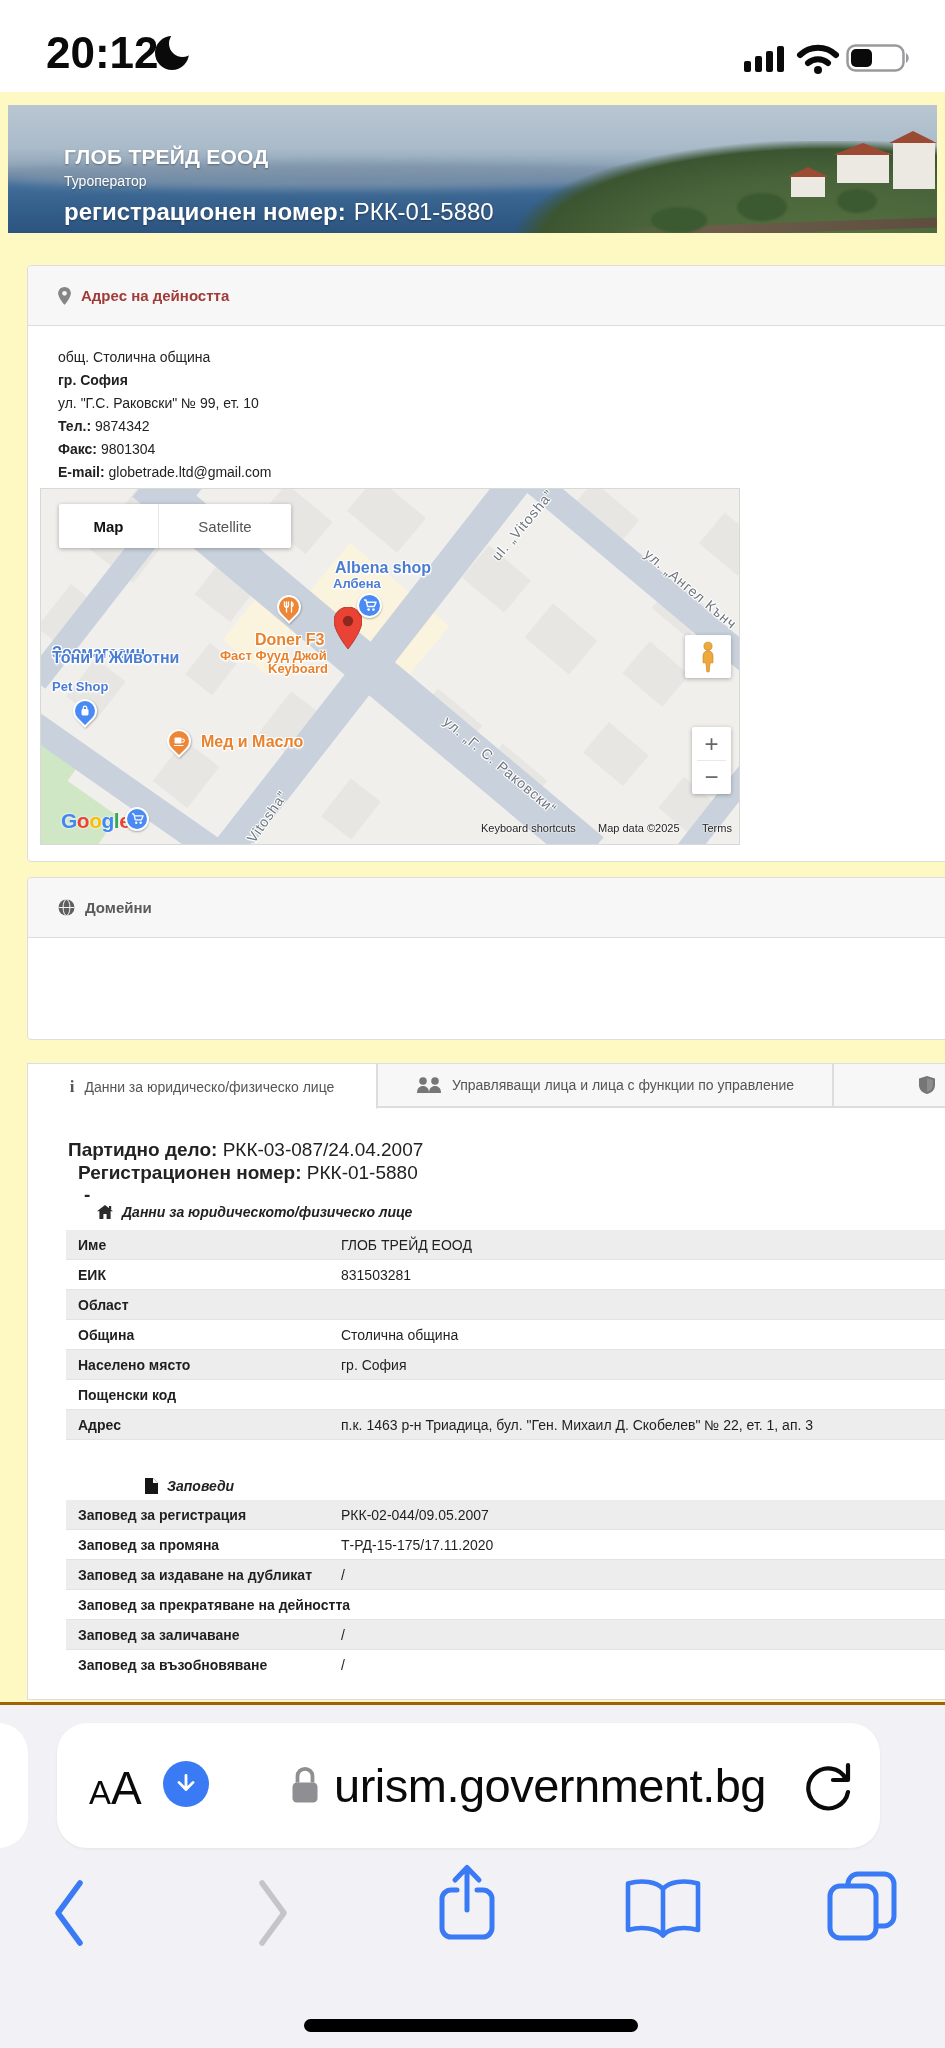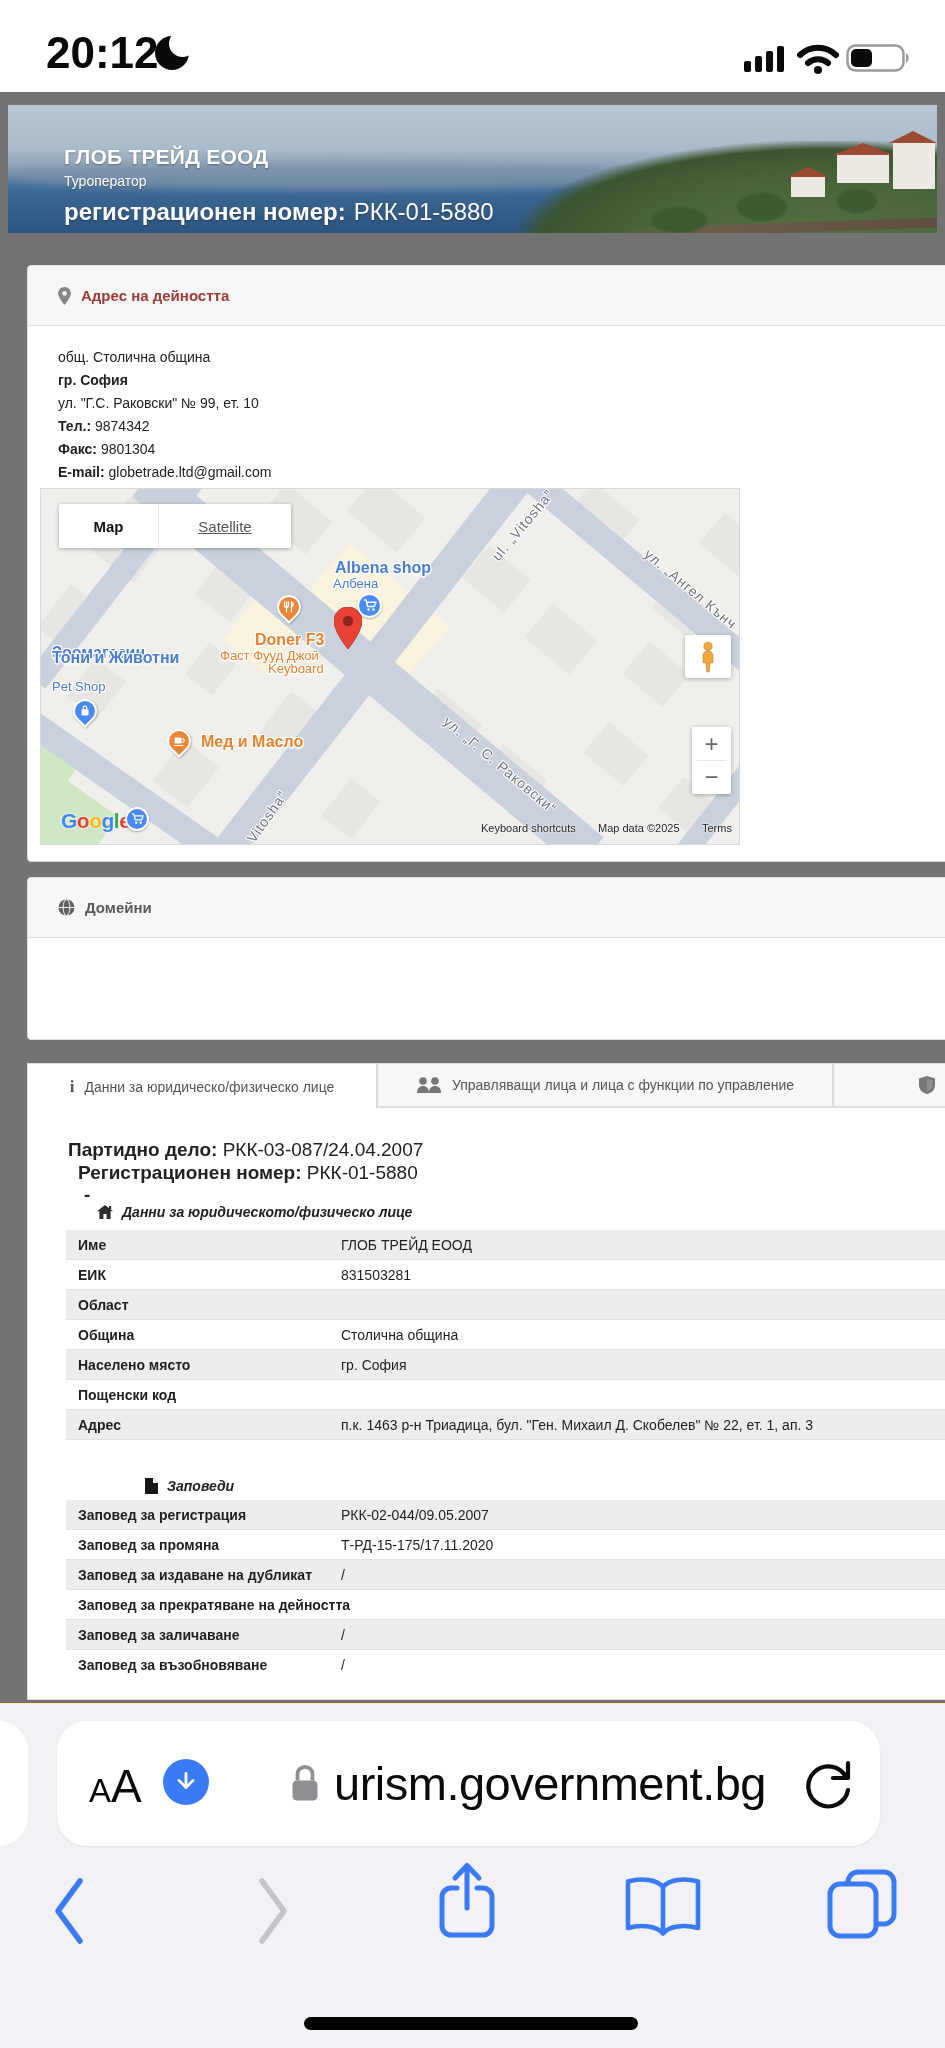--- a/index.html
+++ b/index.html
@@ -1,19 +1,19 @@
 <!DOCTYPE html>
 <html><head>
 <meta charset="utf-8">
 <style>
   * { margin:0; padding:0; box-sizing:border-box; }
   html,body { background:#fff; }
   .page {
     position:relative; width:945px; height:2048px; overflow:hidden;
-    font-family:"Liberation Sans", sans-serif; background:#737373; color:#222;
+    font-family:"Liberation Sans", sans-serif; background:#fef9c3; color:#222;
   }
   .abs { position:absolute; }
 
   
   .statusbar { left:0; top:0; width:945px; height:92px; background:#fff; }
   .time { left:46px; top:28px; font-size:44px; font-weight:700; letter-spacing:0; color:#0a0a0a; }
   .moon { left:155px; top:36px; width:34px; height:34px; border-radius:50%; background:#0a0a0a; }
   .moon::after { content:""; position:absolute; width:27px; height:27px; border-radius:50%; background:#fff; top:-6px; right:-7px; }
 
   
@@ -46,21 +46,21 @@
 
   
   .map { left:40px; top:488px; width:700px; height:357px; background:#f1efec; overflow:hidden; border:1px solid #d8d8d8; }
   .street { position:absolute; background:#c9d2dc; }
   .block { position:absolute; background:#e8e6e2; }
   .maplabel { position:absolute; font-size:14px; color:#6f7680; letter-spacing:1px;
     text-shadow:-1px -1px 0 #fff,1px -1px 0 #fff,-1px 1px 0 #fff,1px 1px 0 #fff; white-space:nowrap; }
   .poi-blue { color:#4b7cd3; } .poi-orange { color:#e8822d; }
   .poi-text { position:absolute; font-weight:700; white-space:nowrap;
     text-shadow:-1px -1px 0 #fff,1px -1px 0 #fff,-1px 1px 0 #fff,1px 1px 0 #fff,0 2px 2px #fff; }
-  .poi-main { font-size:16px; } .poi-sub { font-size:13px; font-weight:400; }
+  .poi-main { font-size:16px; } .poi-sub { font-size:13px; font-weight:700; }
   .poi-circle { position:absolute; width:25px; height:25px; border-radius:50%; border:2px solid #fff;
     display:flex; align-items:center; justify-content:center; box-shadow:0 1px 2px rgba(0,0,0,.3); }
   .poi-drop { position:absolute; width:24px; height:24px; border:2px solid #fff; border-radius:50% 50% 50% 0;
     transform:rotate(-45deg); display:flex; align-items:center; justify-content:center; box-shadow:0 1px 2px rgba(0,0,0,.3); }
   .poi-drop > * { transform:rotate(45deg); }
   .bg-orange { background:#ee8638; } .bg-blue { background:#4a8af4; }
   .mapctl { position:absolute; background:#fff; box-shadow:0 1px 4px rgba(0,0,0,.3); border-radius:2px; }
   .msbtn { display:flex; align-items:center; justify-content:center; height:44px; font-size:15px; cursor:pointer; }
   .gbtn { display:flex; align-items:center; justify-content:center; color:#666; font-size:24px; cursor:pointer; }
   .attr { position:absolute; font-size:11px; color:#222; white-space:nowrap; text-shadow:0 0 2px #fff,0 0 2px #fff; }
@@ -74,21 +74,21 @@
   .kv { position:absolute; font-size:19px; color:#222; white-space:nowrap; }
   .kv b { font-weight:700; }
   .sec-head { position:absolute; display:flex; align-items:center; gap:9px; font-size:14px; font-weight:700; font-style:italic; color:#222; }
   .trow { position:absolute; left:38px; width:902px; height:30px; display:flex; align-items:center;
     border-bottom:1px solid #e3e3e3; font-size:14px; }
   .trow.gray { background:#ededed; }
   .tlabel { padding-left:12px; width:275px; font-weight:700; color:#1f1f1f; }
   .tvalue { padding-left:0; color:#1f1f1f; }
 
   
-  .safari { left:0; top:1702px; width:945px; height:346px; background:#f2f1f6; border-top:1px solid #a16207; }
+  .safari { left:0; top:1702px; width:945px; height:346px; background:#f2f1f6; border-top:3px solid #a16207; }
   .pill { position:absolute; background:#fff; border-radius:30px; }
   .urlbar { left:57px; top:18px; width:823px; height:125px; box-shadow:0 1px 3px rgba(0,0,0,.06); display:flex; align-items:center; }
   .sliver { left:-32px; top:18px; width:60px; height:125px; }
   .aa { position:absolute; left:32px; top:38px; color:#0a0a0a; }
   .aa .a1 { font-size:33px; } .aa .a2 { font-size:46px; }
   .dlbadge { position:absolute; left:106px; top:38px; width:46px; height:46px; border-radius:50%; background:#3a7af5;
     display:flex; align-items:center; justify-content:center; }
   .urlwrap { position:absolute; left:233px; top:30px; width:500px; height:64px; overflow:hidden; display:flex; align-items:center; gap:14px;text-align:right; }
   .urltext { font-size:47px; color:#0a0a0a; letter-spacing:-.5px; margin-left:0; white-space:nowrap; }
   .homebar { left:304px; top:314px; width:334px; height:13px; border-radius:7px; background:#000; }
@@ -237,21 +237,21 @@
       <svg width="12" height="12" viewBox="0 0 12 12">
           <rect x="1.5" y="2.5" width="7" height="6" rx="1" fill="#fff"></rect>
           <path d="M8.5,4 h1.2 a1.6,1.6 0 0 1 0,3.2 H8.5" stroke="#fff" stroke-width="1.1" fill="none"></path>
           <path d="M1.5,10.5 H10" stroke="#fff" stroke-width="1.2" stroke-linecap="round"></path>
         </svg>
     </div>
     <div class="poi-text poi-orange poi-main" style="left: 160px; top: 244px; z-index: 2;">Мед и Масло</div>
 
     <div class="mapctl" style="left: 18px; top: 15px; width: 232px; height: 44px; display: flex; z-index: 2;">
       <div class="msbtn" style="width:100px; font-weight:700; color:#111; border-right:1px solid #e8e8e8;">Map</div>
-      <div class="msbtn" style="width:132px; color:#545454;text-decoration:underline;">Satellite</div>
+      <div class="msbtn" style="width:132px; color:#545454;">Satellite</div>
     </div>
 
     <div class="mapctl" style="left: 644px; top: 146px; width: 46px; height: 43px; display: flex; align-items: center; justify-content: center; z-index: 2;">
       <svg width="18" height="32" viewBox="0 0 20 34">
         <circle cx="10" cy="5" r="4.5" fill="#f0a73c" stroke="#c9882b" stroke-width="0.8"></circle>
         <path d="M10,10 c-3.4,0 -5.5,2.6 -5.5,6 v7.5 h3.2 l1,10 h2.6 l1,-10 h3.2 V16 c0,-3.4 -2.1,-6 -5.5,-6 Z" fill="#f0a73c" stroke="#c9882b" stroke-width="0.8"></path>
       </svg>
     </div>
 
     <div class="mapctl" style="left: 651px; top: 238px; width: 39px; height: 67px; z-index: 2;">

